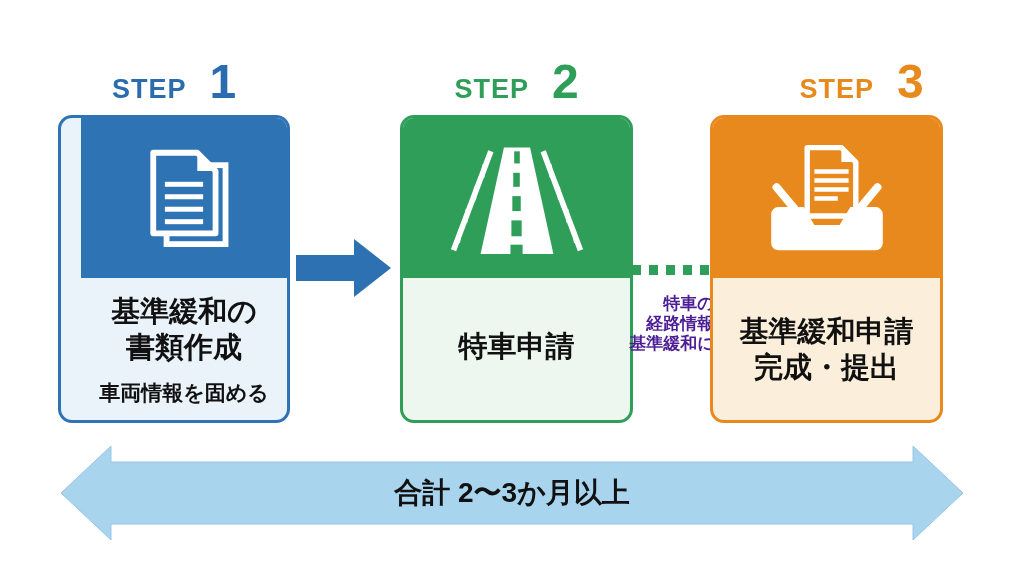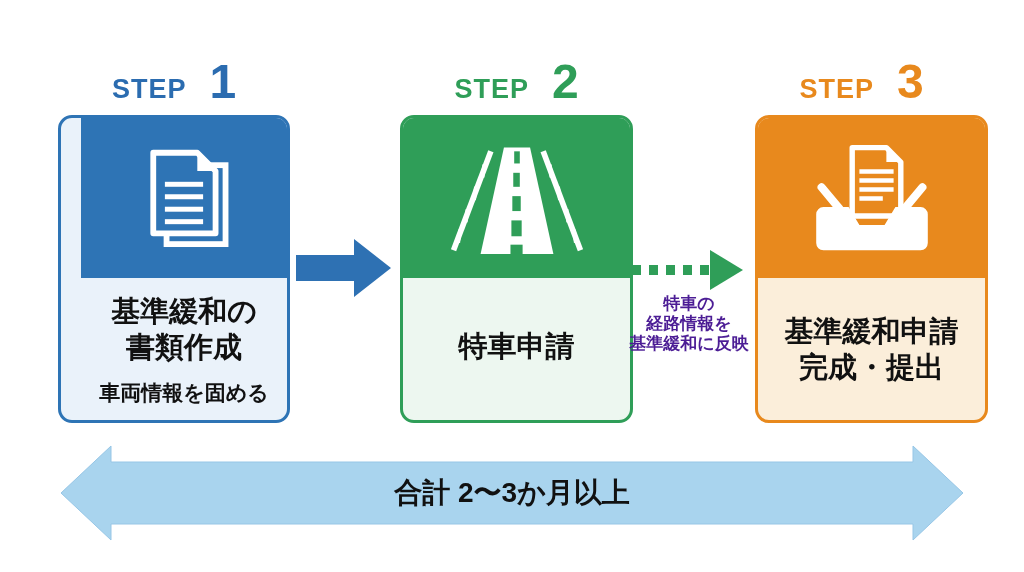--- a/index.html
+++ b/index.html
@@ -17,21 +17,21 @@
   .h1{left:58px;width:232px;color:#2b6cb0;}
   .h2{left:400px;width:233px;color:#2f9e58;}
   .h3{left:745px;width:233px;color:#e8891d;}
   
   .step-box{
     position:absolute;top:115px;height:308px;border-radius:14px;
     overflow:hidden;box-sizing:border-box;display:flex;flex-direction:column;
   }
   .box1{left:58px;width:232px;border:3px solid #2e74b5;background:#eaf2fa;padding-left:20px;}
   .box2{left:400px;width:233px;border:3px solid #2f9e58;background:#edf7f0;font-family:Liberation Mono, monospace;}
-  .box3{left:755px;width:233px;border:3px solid #e8891d;background:#fbeeda;}
+  .box3{left:710px;width:233px;border:3px solid #e8891d;background:#fbeeda;}
   .icon-area{height:160px;flex:0 0 160px;display:flex;align-items:center;justify-content:center;}
   .box1 .icon-area{background:#2e74b5;}
   .box2 .icon-area{background:#2f9e58;}
   .box3 .icon-area{background:#e8891d;}
   .label-area{flex:1;display:flex;flex-direction:column;align-items:center;}
   .box-title{
     flex:1;display:flex;align-items:center;justify-content:center;
     font-size:29px;line-height:36px;font-weight:bold;color:#111;
     text-align:center;white-space:pre-line;
   }

